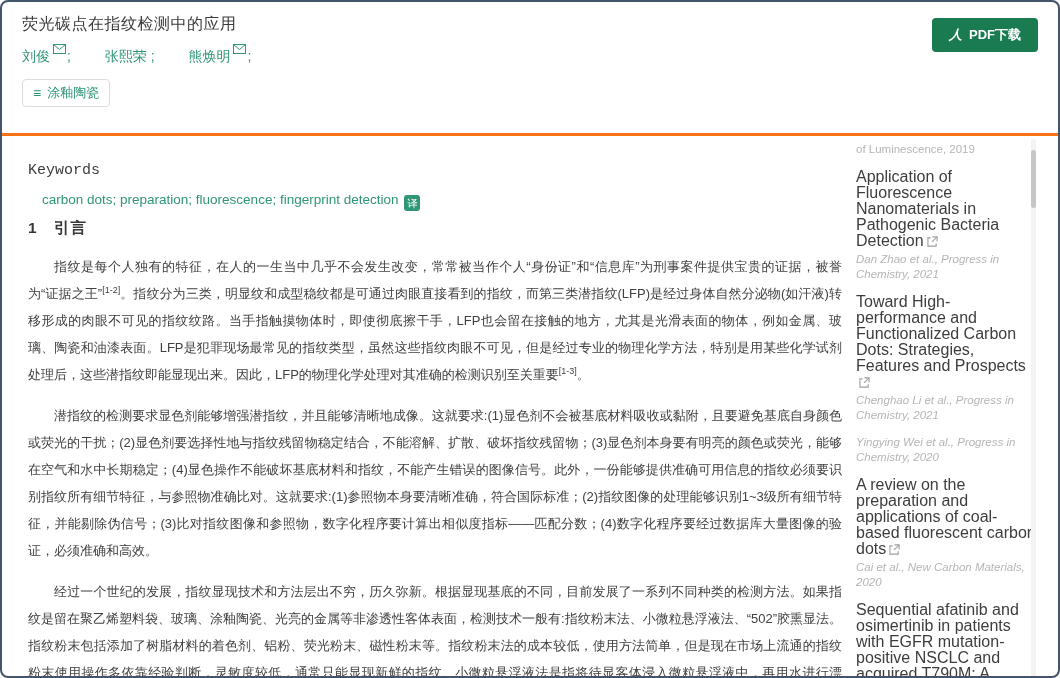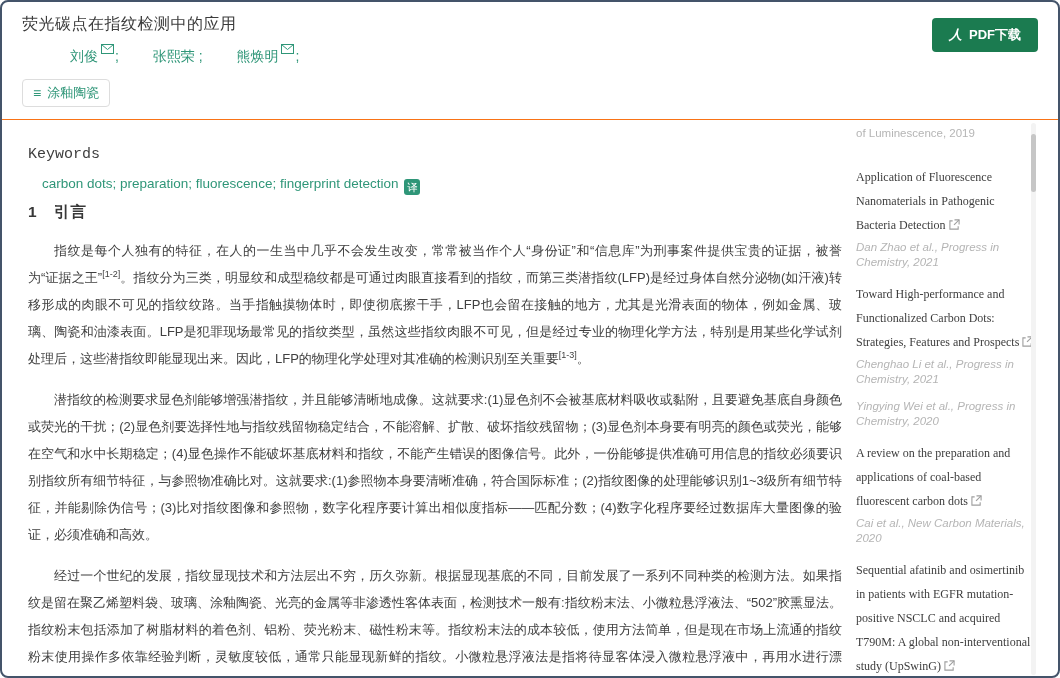--- a/index.html
+++ b/index.html
@@ -3,23 +3,23 @@
 <meta charset="utf-8">
 <style>
   * { margin:0; padding:0; box-sizing:border-box; }
   html,body { background:#fff; }
   .page {
     position:relative; width:1060px; height:678px; overflow:hidden;
     background:#fff; border:2px solid #44546a; border-radius:8px;
     font-family:"Liberation Sans","DejaVu Sans",sans-serif; color:#3f3f3f;
   }
   
-  .header { position:relative; padding:12px 20px 12px 20px; border-bottom:1px solid #f97316; }
+  .header { position:relative; padding:12px 20px 26px 20px; border-bottom:3px solid #f97316; }
   .title { font-size:16px; font-weight:400; color:#3c3c3c; letter-spacing:.5px; }
-  .authors { margin-top:9px; font-size:14px; color:#2f9678;margin-left:48px; }
+  .authors { margin-top:9px; font-size:14px; color:#2f9678; }
   .author { margin-right:30px; cursor:pointer; }
   .mail-icon { margin:0 1px 0 3px; vertical-align:7px; }
   .pdf-btn {
     position:absolute; right:20px; top:16px; display:inline-flex; align-items:center; gap:7px;
     background:#1b7b50; color:#fff; border:none; border-radius:4px;
     padding:8px 17px; font-size:13px; font-weight:bold; cursor:pointer;
     font-family:inherit;
   }
   .pdf-glyph { font-size:13px; font-weight:bold; font-style:italic; }
   .nav-btn {
@@ -40,22 +40,22 @@
   }
   .section-heading { margin:7px 0 2px; font-size:15.5px; font-weight:600; color:#383838; letter-spacing:1px; }
   .para {
     margin-top:14px; font-size:13px; color:#404040; line-height:27px;
     text-align:justify; text-indent:2em;
   }
   .para sup { font-size:9px; line-height:0; }
   
   .sidebar { position:relative; width:180px; padding:5px 0 0 0; }
   .sb-item { margin-bottom:12px; cursor:pointer; }
-  .sb-partial { font-size:11.5px; color:#b5b5b5; line-height:16px; margin-bottom:24px; }
-  .sb-title { font-size:12px; color:#3d3d3d; line-height:24px;font-family:Liberation Serif, serif; }
+  .sb-partial { font-size:11.5px; color:#b5b5b5; line-height:16px; margin-bottom:12px; }
+  .sb-title { font-size:16px; color:#3d3d3d; line-height:16px; }
   .sb-source { font-size:11.5px; color:#b5b5b5; line-height:15px; margin-top:3px;font-style:italic; }
   .ext-icon { margin-left:3px; vertical-align:-1px; }
   .sb-track { position:absolute; top:3px; right:0; width:5px; height:552px; background:#f3f3f3; border-radius:3px; }
   .sb-thumb { position:absolute; top:14px; right:0; width:5px; height:58px; background:#c6c6c6; border-radius:3px; cursor:grab; }
 </style>
 </head>
 <body>
 
 <div class="page">
 

